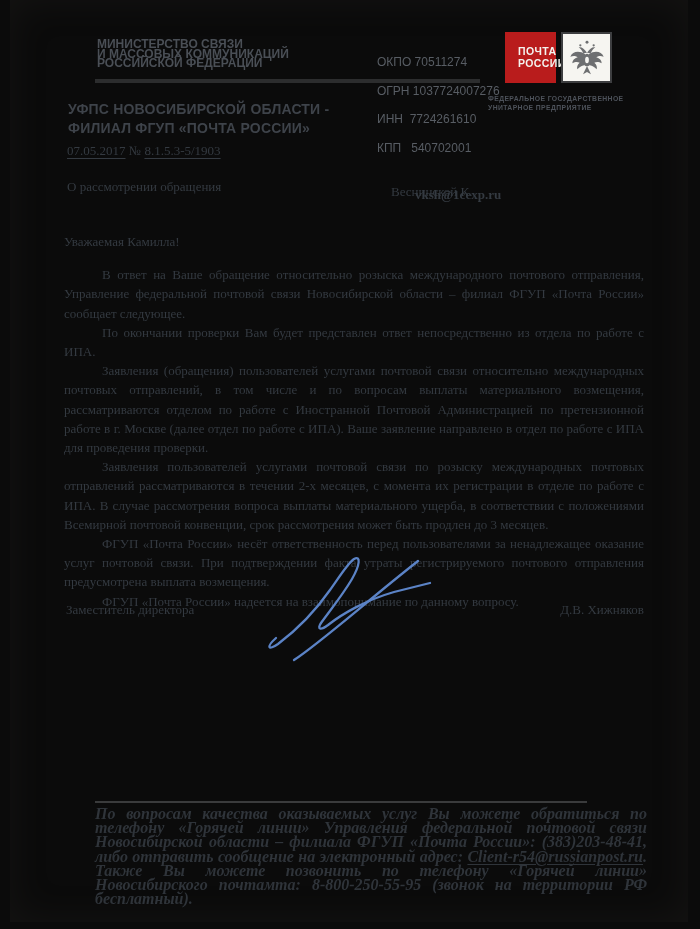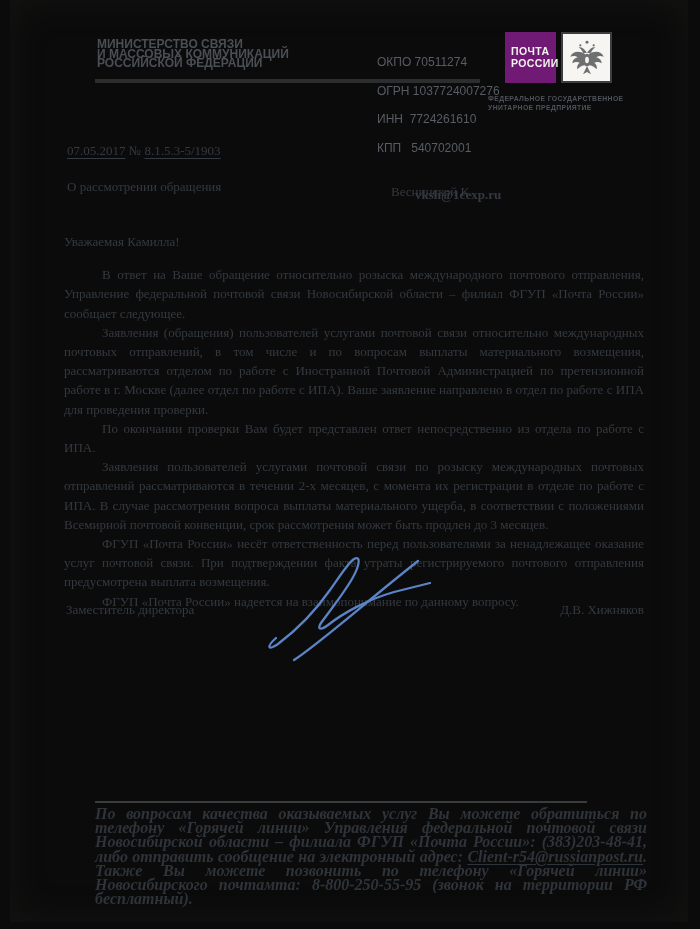--- a/index.html
+++ b/index.html
@@ -11,23 +11,23 @@
            linear-gradient(90deg,#f4f3ef 0%,#f2f1ec 70%,#edecе7 100%),
            #f2f1ec;
          box-shadow:inset 0 0 40px rgba(90,85,70,0.12);}
   .abs{position:absolute;}
 
   
   .hdr-small{font-family:"Liberation Sans",sans-serif;font-size:12px;line-height:9.5px;color:#585d64;}
   .hdr-bold{font-weight:bold;color:#4a4f56;}
   .rule-thick{background:#2c2d2e;height:4px;}
 
-  .logo-box{width:51px;height:51px;background:#701a75;color:#f4f3ef;
+  .logo-box{width:51px;height:51px;background:#b91c1c;color:#f4f3ef;
             font-family:"Liberation Sans",sans-serif;font-weight:bold;font-size:10.5px;
-            line-height:11.5px;letter-spacing:.4px;padding:14px 0 0 6px;box-sizing:border-box;}
+            line-height:11.5px;letter-spacing:.4px;padding:14px 0 0 13px;box-sizing:border-box;}
   .eagle-box{width:47px;height:47px;background:#f6f5f1;border:2px solid #3d3e40;
              display:flex;align-items:center;justify-content:center;}
   .logo-sub{font-family:"Liberation Sans",sans-serif;font-size:6.8px;line-height:9px;
             letter-spacing:.4px;color:#4d525a;font-weight:bold;}
 
   .title{font-family:"Liberation Sans",sans-serif;font-weight:bold;font-size:14px;
          line-height:19px;color:#3e434a;letter-spacing:.2px;}
 
   .serif{font-size:13px;color:#343a41;}
   .u{text-decoration:underline;text-underline-offset:3px;}
@@ -85,38 +85,40 @@
           <path d="M30 42 L24 54.5 L30 51 L36 54.5 Z"></path>
         </g>
       </svg>
     </div>
     <div class="abs logo-sub" style="left:478px;top:94px;">
       <div>ФЕДЕРАЛЬНОЕ ГОСУДАРСТВЕННОЕ</div>
       <div>УНИТАРНОЕ ПРЕДПРИЯТИЕ</div>
     </div>
 
     <div class="abs title" style="left:58px;top:100px;">
+      <div>УФПС НОВОСИБИРСКОЙ ОБЛАСТИ -</div>
+      <div>ФИЛИАЛ ФГУП «ПОЧТА РОССИИ»</div>
     </div>
 
     <div class="abs serif" style="left:57px;top:143px;">
       <span class="u">07.05.2017</span>
       <span>№</span>
       <span class="u">8.1.5.3-5/1903</span>
     </div>
 
     <div class="abs serif" style="left:381px;top:140px;margin-top:44px;">Веснинской К.</div>
     <div class="abs serif" style="left:405px;top:187px;font-weight:bold;">vksh@1cexp.ru</div>
 
     <div class="abs serif" style="left:57px;top:179px;">О рассмотрении обращения</div>
 
     <div class="abs body-text" style="left:54px;top:232px;">
       <p class="salutation">Уважаемая Камилла!</p>
       <p>В ответ на Ваше обращение относительно розыска международного почтового отправления, Управление федеральной почтовой связи Новосибирской области – филиал ФГУП «Почта России» сообщает следующее.</p>
+      <p>По окончании проверки Вам будет представлен ответ непосредственно из отдела по работе с ИПА.</p>
       <p>Заявления (обращения) пользователей услугами почтовой связи относительно международных почтовых отправлений, в том числе и по вопросам выплаты материального возмещения, рассматриваются отделом по работе с Иностранной Почтовой Администрацией по претензионной работе в г. Москве (далее отдел по работе с  ИПА). Ваше заявление  направлено в отдел по работе с ИПА для проведения проверки.</p>
-      <p>По окончании проверки Вам будет представлен ответ непосредственно из отдела по работе с ИПА.</p>
       <p>Заявления пользователей услугами почтовой связи по розыску международных почтовых отправлений рассматриваются в течении 2-х месяцев, с момента их регистрации в отделе по работе с ИПА. В случае рассмотрения вопроса выплаты материального ущерба, в соответствии с положениями Всемирной почтовой конвенции, срок рассмотрения может быть продлен до 3 месяцев.</p>
       <p>ФГУП «Почта России» несёт ответственность перед пользователями за ненадлежащее оказание услуг почтовой связи. При подтверждении факта утраты регистрируемого почтового отправления предусмотрена выплата возмещения.</p>
       <p>ФГУП «Почта России» надеется на взаимопонимание по данному вопросу.</p>
     </div>
 
     <svg class="abs" style="left:252px;top:550px;" width="200" height="112" viewBox="0 0 200 112">
       <g fill="none" stroke="#5b83c6" stroke-width="2.3" stroke-linecap="round">
         <path d="M14 88 C4 97 6 101 16 94 C36 79 54 60 68 40 C78 26 86 13 92 9 C99 5 98 15 90 29 C80 46 66 63 59 73 C55 79 58 81 66 75 C80 64 104 50 132 42 L168 33"></path>
         <path d="M32 110 C58 93 104 52 156 11"></path>
       </g>

